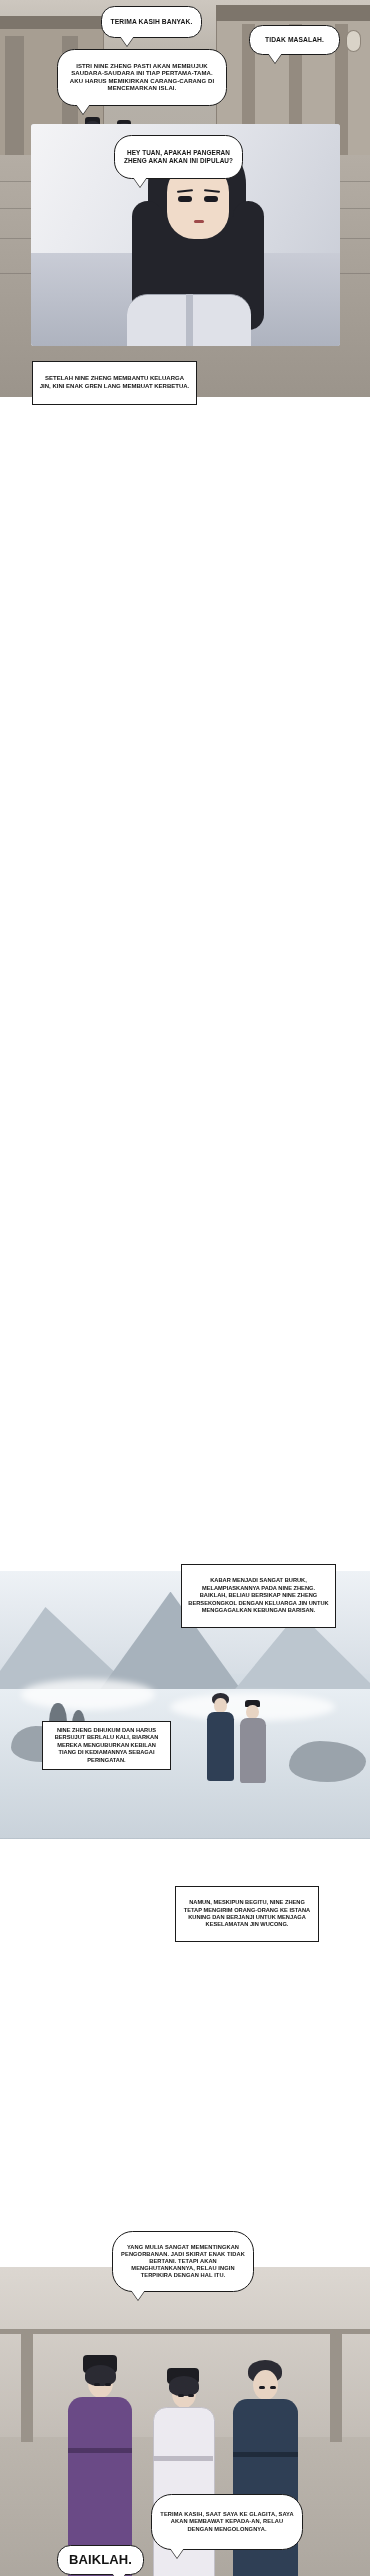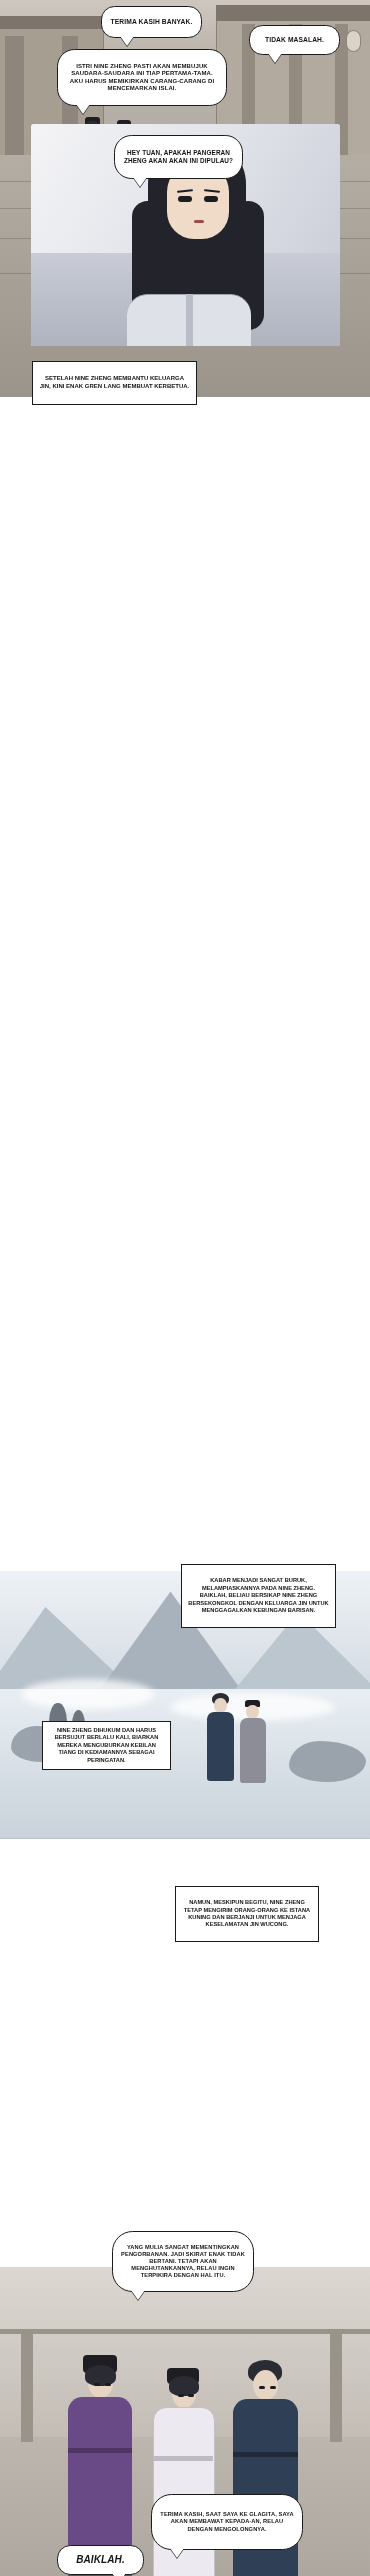--- a/index.html
+++ b/index.html
@@ -354,21 +354,21 @@
       <div class="body robe-dkblue" style="left:6.2px;top:39px;width:65px;height:200px;border-radius:14.4px 14.4px 0 0;"></div>
       <div style="position:absolute;left:6.2px;top:92px;width:65px;height:5.2px;background:#1f2b3b;"></div>
     </div>
   </div>
 
   <div class="bubble" style="left:112px;top:2231px;width:142px;height:61px;font-size:5.7px;border-radius:20.6px;">
     <span class="txt">YANG MULIA SANGAT MEMENTINGKAN PENGORBANAN. JADI SKIRAT ENAK TIDAK BERTANI. TETAPI AKAN MENGHUTANKANNYA, RELAU INGIN TERPIKIRA DENGAN HAL ITU.</span>
     <span class="tail tail-bl"></span>
   </div>
 
-  <div class="bubble" style="left:57px;top:2545px;width:87px;height:30px;font-size:10px;font-style:italic;">
+  <div class="bubble" style="left:57px;top:2545px;width:87px;height:30px;font-size:13px;">
     <span class="txt">BAIKLAH.</span>
     <span class="tail tail-br"></span>
   </div>
 
   <div class="bubble" style="left:151px;top:2494px;width:152px;height:56px;font-size:5.7px;border-radius:20.6px;">
     <span class="txt">TERIMA KASIH, SAAT SAYA KE GLAGITA, SAYA AKAN MEMBAWAT KEPADA-AN, RELAU DENGAN MENGOLONGNYA.</span>
     <span class="tail tail-bl"></span>
   </div>
 
 </div>

